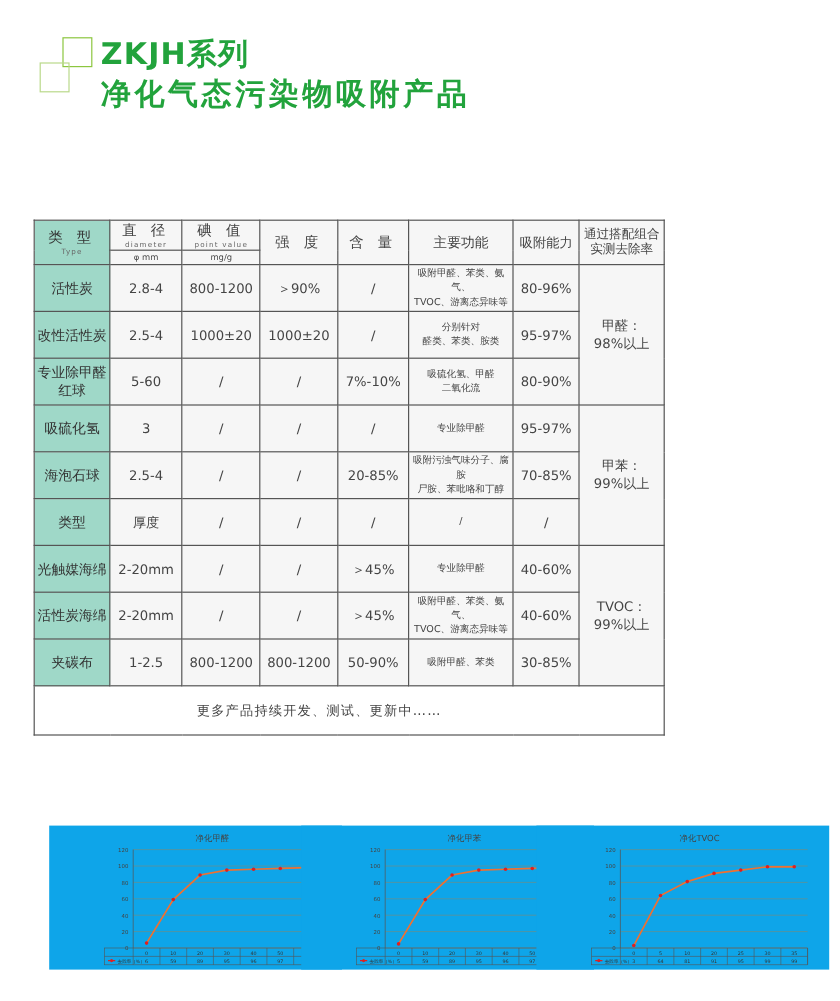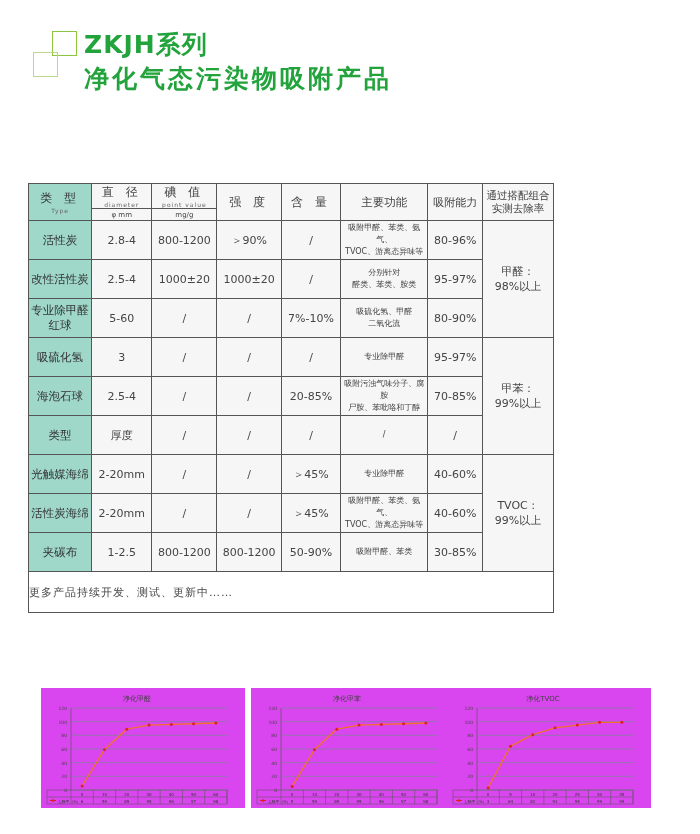--- a/index.html
+++ b/index.html
@@ -12,21 +12,21 @@
   table.spec{position:absolute;left:28px;top:183px;width:526px;border-collapse:collapse;font-size:11px;}
   table.spec td, table.spec th{border:1px solid #555;text-align:center;vertical-align:middle;background:#f6f6f6;color:#444;padding:0;}
   table.spec th{font-weight:normal;}
   table.spec .type{background:#9fd8c8;color:#333;font-size:11.5px;}
   .hmain{font-size:12px;letter-spacing:4px;}
   .hsub{font-size:6px;color:#666;letter-spacing:1px;}
   .unit{font-size:7px;color:#666;height:11px;}
   .func{font-size:8px;line-height:12px;}
   .rate{font-size:11px;line-height:15px;}
   .footer-row td{background:#fff !important;height:40px;font-size:11px;letter-spacing:1px;}
-  .chart{position:absolute;top:688px;width:204px;height:120px;background:#d946ef;}
+  .chart{position:absolute;top:688px;width:204px;height:120px;background:#0ea5e9;padding-left:40px;}
   .chart svg{display:block;}
 </style>
 </head>
 <body>
 
 <div class="logo">
   <div class="sq1"></div>
     <div class="sq2"></div>
 </div>
 <div class="title1">ZKJH系列</div>
@@ -164,21 +164,21 @@
         <td class="" style="white-space:pre-line">1-2.5</td>
         <td class="" style="white-space:pre-line">800-1200</td>
         <td class="" style="white-space:pre-line">800-1200</td>
         <td class="" style="white-space:pre-line">50-90%</td>
         <td class="func" style="white-space:pre-line">吸附甲醛、苯类</td>
         <td class="" style="white-space:pre-line">30-85%</td>
       </tr>
     </tbody>
   <tbody>
       <tr class="footer-row">
-    <td colspan="8" style="text-align:left;padding-right:50px">更多产品持续开发、测试、更新中……</td>
+    <td colspan="8" style="text-align:center;padding-right:50px">更多产品持续开发、测试、更新中……</td>
   </tr>
 </tbody>
   </table>
 
 <div class="chart" style="left:41px">
     <svg width="192" height="120">
       <text x="96" y="13" font-size="7" text-anchor="middle" fill="#444" font-family="DejaVu Sans, sans-serif">净化甲醛</text>
       <line x1="30" x2="186" y1="102" y2="102" stroke="#6d8e88" stroke-width="0.6"></line>
       <text x="26" y="104" font-size="4.5" text-anchor="end" fill="#444" font-family="DejaVu Sans, sans-serif">0</text>
       <line x1="30" x2="186" y1="88.33333333333333" y2="88.33333333333333" stroke="#6d8e88" stroke-width="0.6"></line>

